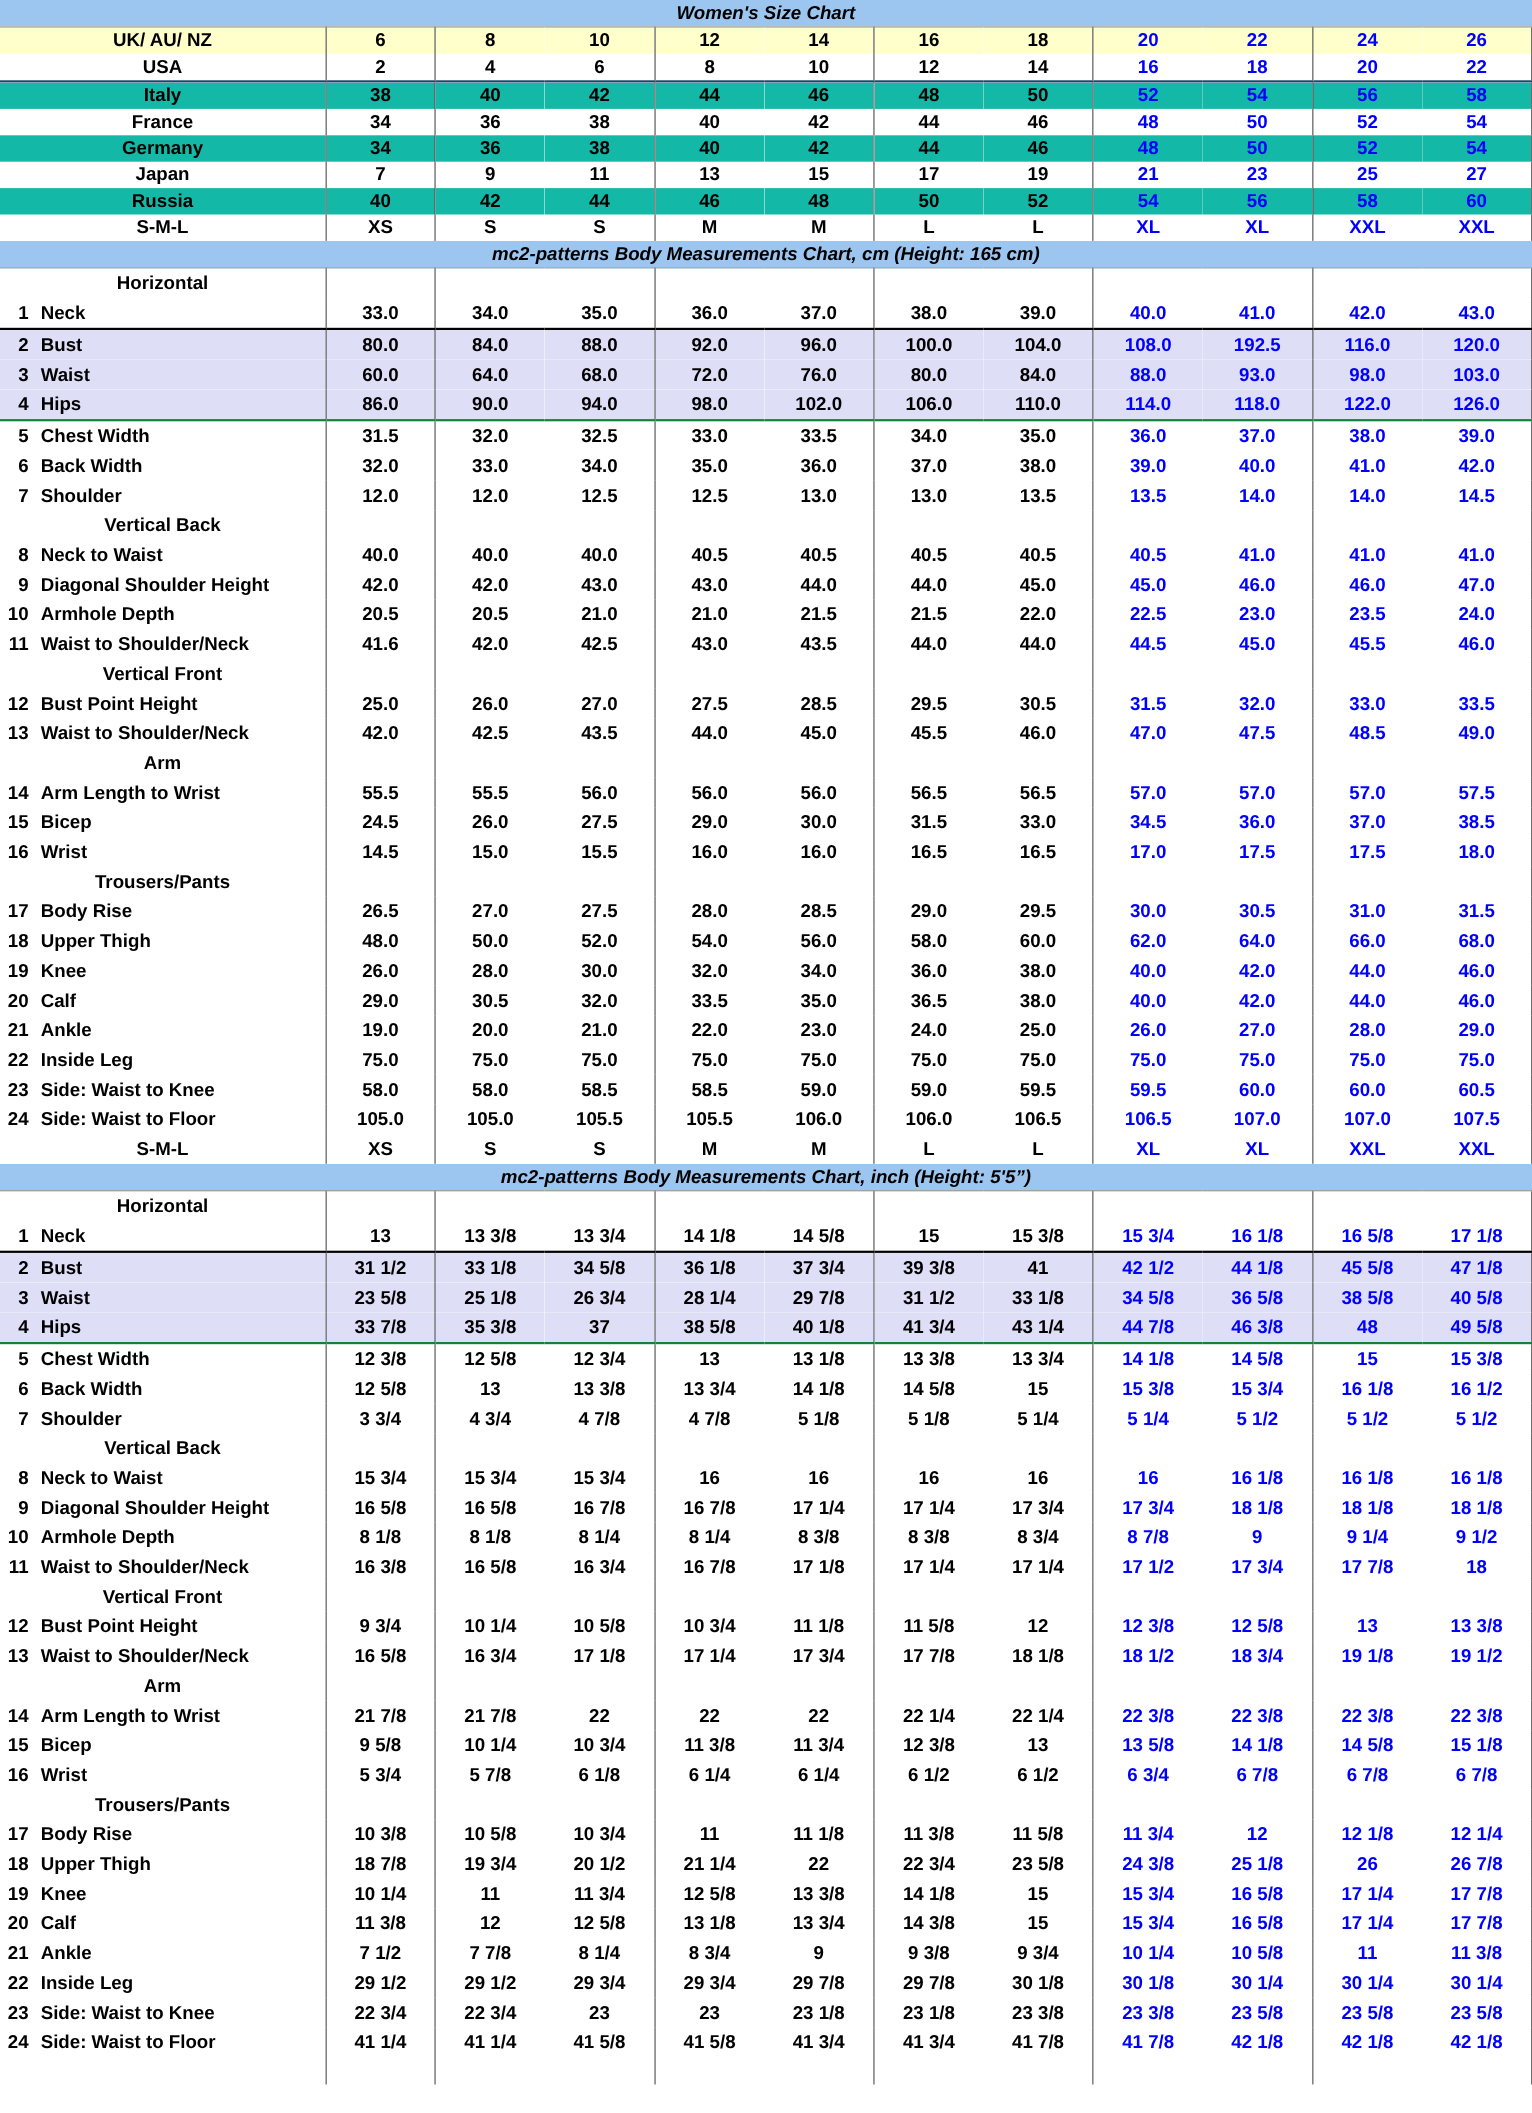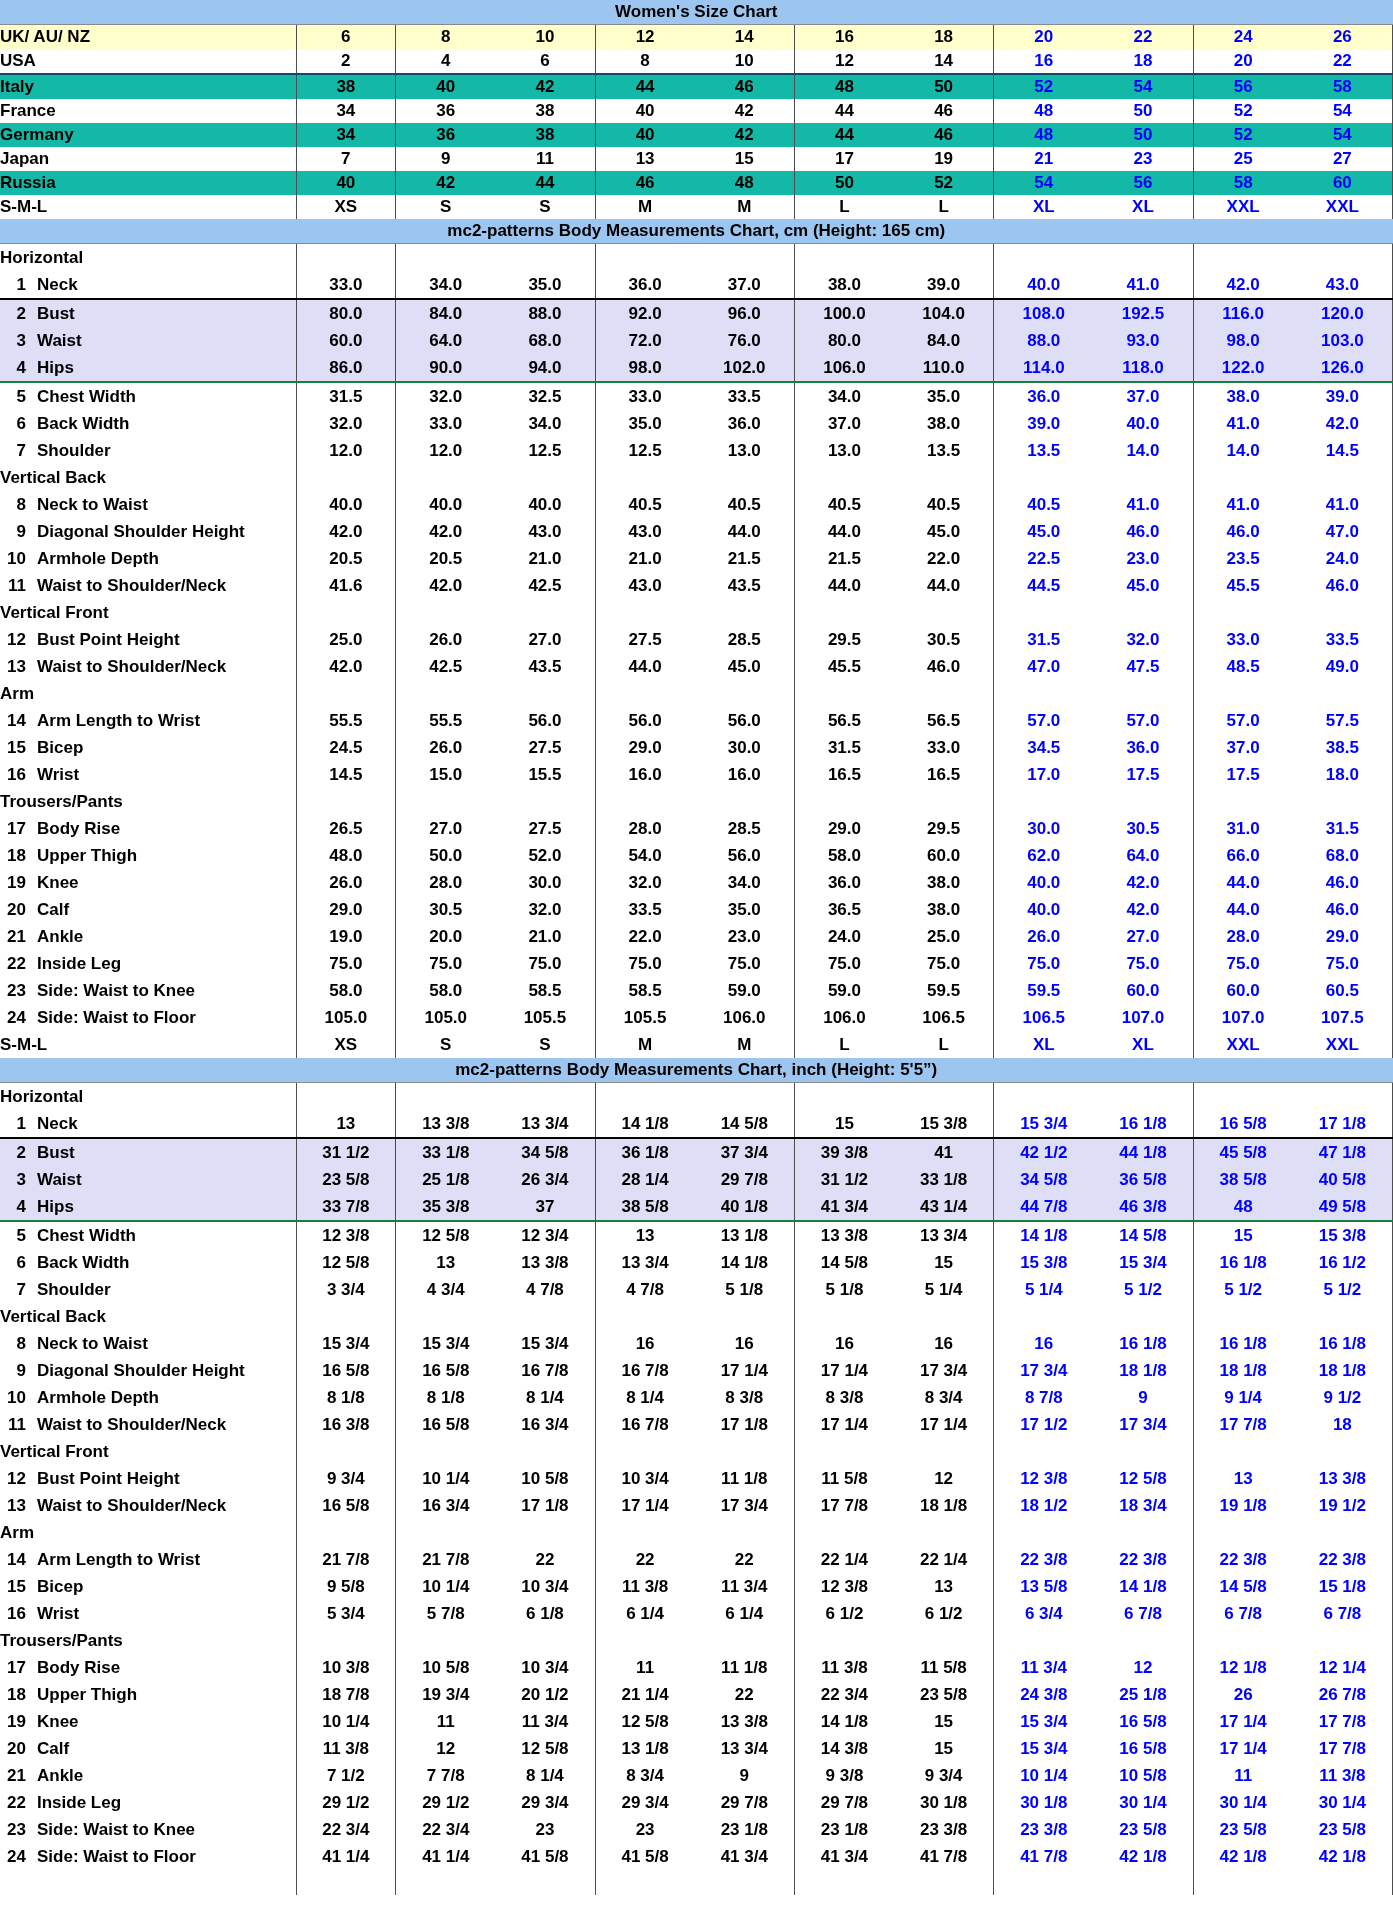--- a/index.html
+++ b/index.html
@@ -16,24 +16,25 @@
     height:27px;
     line-height:27px;
     white-space:nowrap;
     overflow:hidden;
   }
   #conv-body td{height:24px;line-height:24px;}
   .bar td{
     height:24px;line-height:24px;
     background:#9CC6F0;
     border-bottom:1px solid #8a8a8a;
+    font-style:italic;
   }
   .gb{border-right:1px solid #4d4d4d;}
   .lbl{text-align:left;}
-  .lbl.ctr{text-align:left;}
+  .lbl.ctr{text-align:center;}
   .num{display:inline-block;width:26px;text-align:right;margin-right:11px;}
   .u{}
   .blue{color:#0000FF;}
   tr.bg-yellow td{background:#FFFFCC;}
   tr.bg-gray td{background:#14b8a6;}
   tr.band td{background:#DEDEF7;}
   tr.band-top td{border-top:2px solid #000;}
   tr.band-bot td{border-bottom:2px solid #15803d;}
   tr.hline td{border-bottom:2px solid #0c4a6e;}
   #tail td{height:25px;line-height:25px;}

